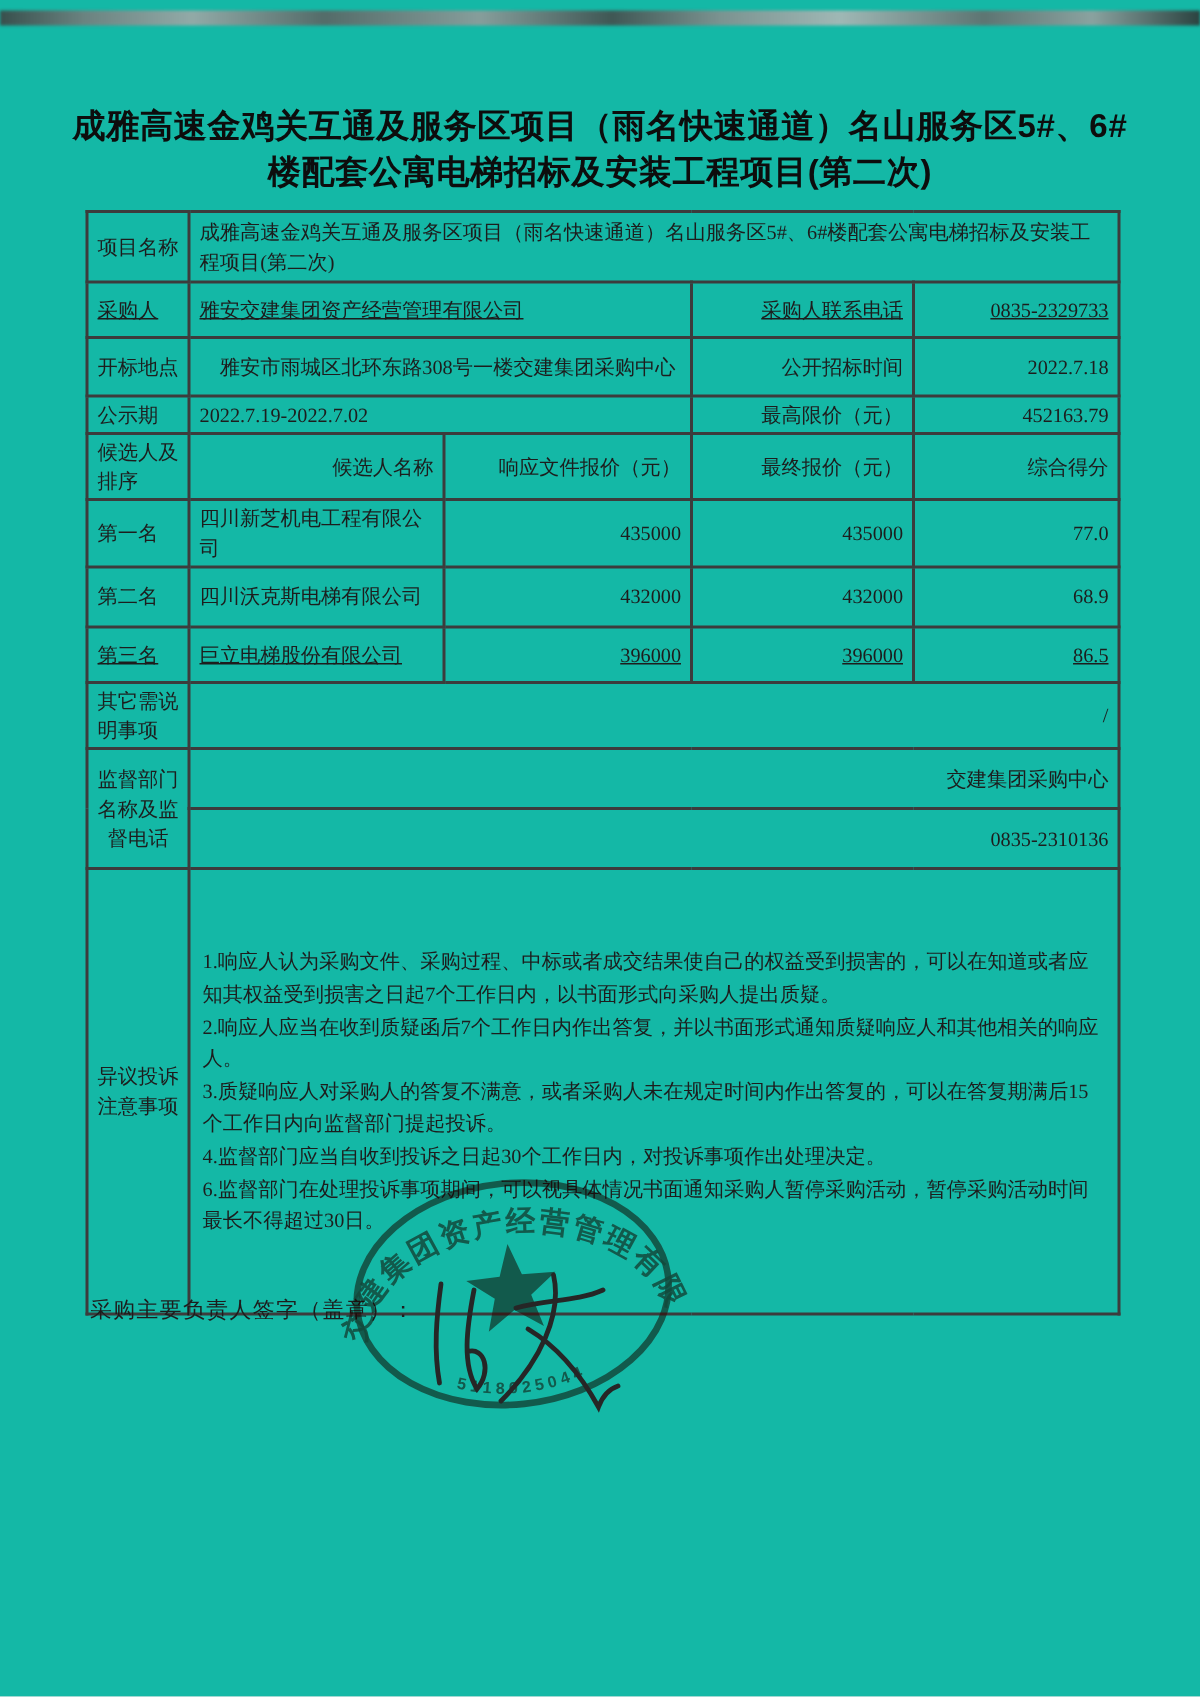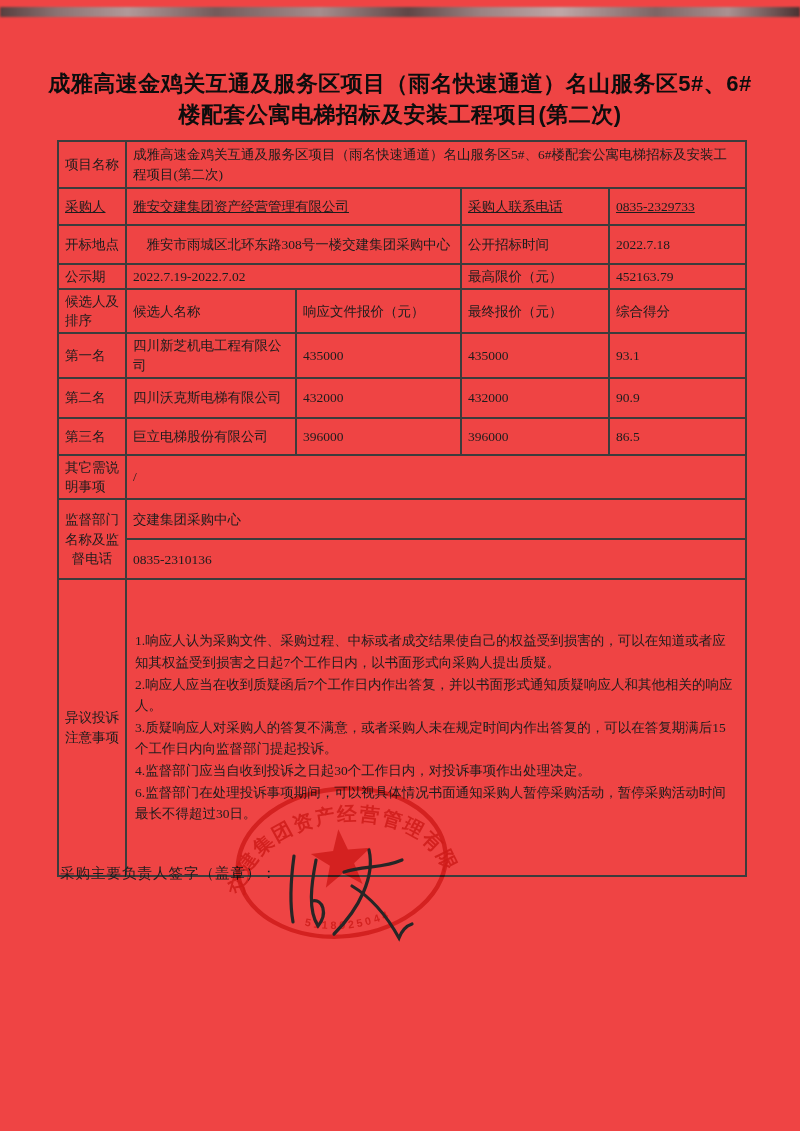--- a/index.html
+++ b/index.html
@@ -1,18 +1,18 @@
 <!DOCTYPE html>
 <html><head>
 <meta charset="utf-8">
 <style>
   html,body{margin:0;padding:0;background:#e8e8e8;}
   .page{
     position:relative;width:800px;height:1131px;margin:0 auto;
-    background:#ef4444;overflow:hidden;
+    background:#14b8a6;overflow:hidden;
     font-family:"Liberation Serif","DejaVu Serif",serif;color:#1d1d1d;
   }
   .scan-band{
     position:absolute;top:7px;left:0;width:800px;height:10px;
     background:linear-gradient(90deg,#3e3e3e 0%,#7a7a7a 7%,#a8a8a8 16%,#5f5f5f 27%,#9a9a9a 40%,#474747 51%,#8d8d8d 60%,#b8b8b8 70%,#6a6a6a 82%,#9f9f9f 91%,#2f2f2f 100%);
     filter:blur(1.2px);opacity:.85;
   }
   .title{
     margin:68px 42px 6px 42px;text-align:center;
     font-family:"Liberation Sans","DejaVu Sans",sans-serif;
@@ -21,30 +21,30 @@
   table.doc{
     position:absolute;left:57px;top:140px;width:688px;
     border-collapse:collapse;table-layout:fixed;padding-left:13px;
   }
   table.doc td{
     border:2px solid #3c3c3c;padding:2px 6px;
     font-size:13.5px;line-height:1.42;vertical-align:middle;
     overflow:hidden;
   }
   td.lbl{padding-left:5px;}
-  td.ctr{text-align:left;}
+  td.ctr{text-align:right;}
   td.lft{text-align:left;}
   td.indent{text-indent:1em;}
   tr.r-project{height:47px;}
   tr.r-buyer{height:37px;text-decoration:underline;}
   tr.r-venue{height:39px;margin-left:12px;}
   tr.r-pub{height:20px;}
   tr.r-chead{height:38px;}
   tr.r-cand{height:40px;}
-  tr.r-cand3{height:37px;}
+  tr.r-cand3{height:37px;text-decoration:underline;}
   tr.r-other{height:43px;}
   tr.r-sup{height:40px;border-radius:10px;}
   tr.r-obj{height:297px;}
   td.sup-lbl{text-align:center;}
   .obj-wrap{padding:4px 2px;}
   .obj-item{margin:0;font-size:13.5px;line-height:1.6;}
   .sign-line{
     position:absolute;left:60px;top:864px;font-size:14.5px;letter-spacing:1px;
   }
   .stamp{
@@ -100,28 +100,28 @@
         <td class="ctr">候选人名称</td>
         <td class="ctr">响应文件报价（元）</td>
         <td class="ctr">最终报价（元）</td>
         <td class="ctr">综合得分</td>
       </tr>
       <tr class="r-cand">
         <td class="lbl">第一名</td>
         <td class="lft">四川新芝机电工程有限公司</td>
         <td class="ctr">435000</td>
         <td class="ctr">435000</td>
-        <td class="ctr">93.1</td>
+        <td class="ctr">77.0</td>
       </tr>
       <tr class="r-cand">
         <td class="lbl">第二名</td>
         <td class="lft">四川沃克斯电梯有限公司</td>
         <td class="ctr">432000</td>
         <td class="ctr">432000</td>
-        <td class="ctr">90.9</td>
+        <td class="ctr">68.9</td>
       </tr>
       <tr class="r-cand3">
         <td class="lbl">第三名</td>
         <td class="lft">巨立电梯股份有限公司</td>
         <td class="ctr">396000</td>
         <td class="ctr">396000</td>
         <td class="ctr">86.5</td>
       </tr>
       <tr class="r-other">
         <td class="lbl">其它需说明事项</td>

